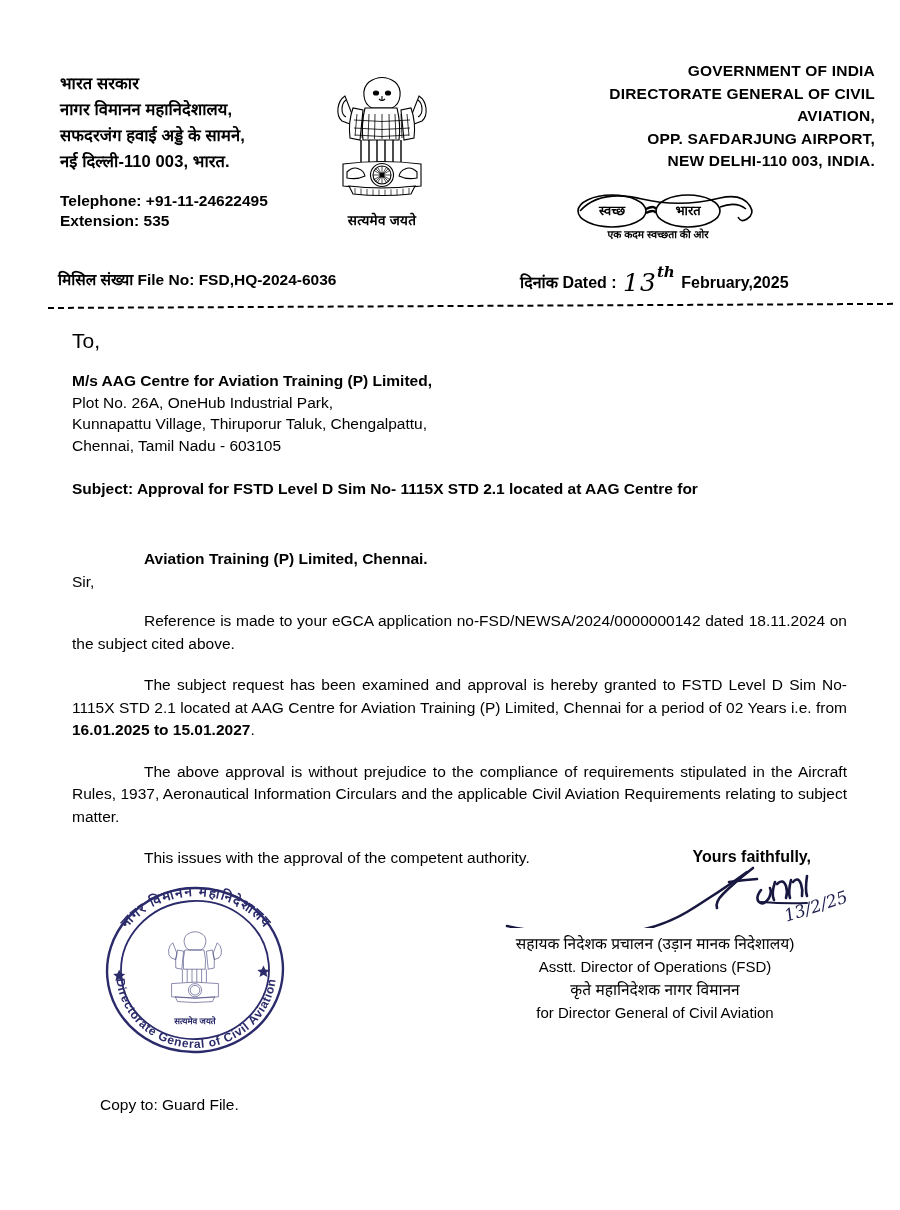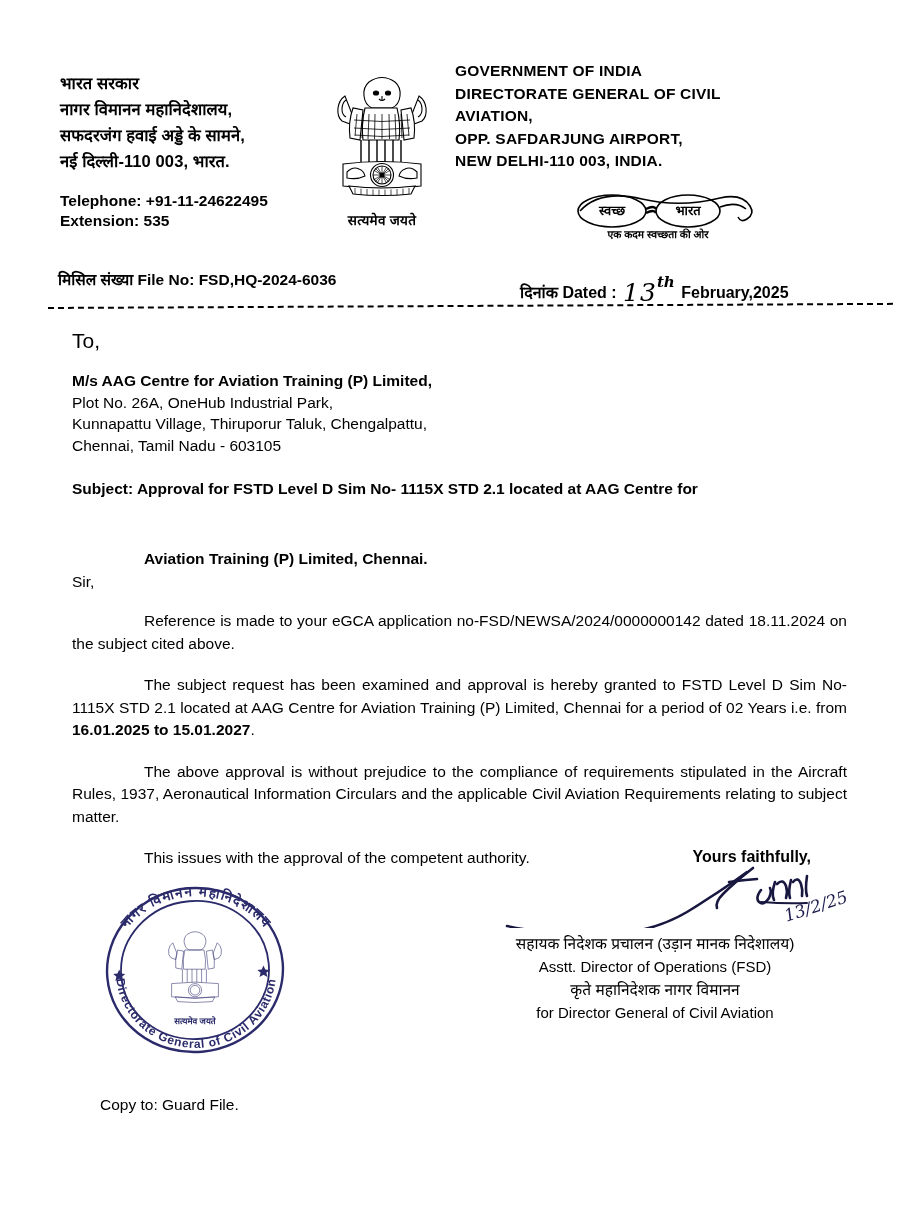--- a/index.html
+++ b/index.html
@@ -61,21 +61,21 @@
     font-weight: bold;
     margin-top: 1px;
     letter-spacing: 0.3px;
   }
 
   .hdr-right {
     position: absolute;
     left: 455px;
     top: 0px;
     width: 420px;
-    text-align: left;
+    text-align: right;
   }
   .hdr-right .gov-line {
     font-size: 15.5px;
     font-weight: bold;
     line-height: 22.5px;
     letter-spacing: 0.2px;
   }
   .sb-logo {
     margin-top: 14px;
     display: flex;
@@ -91,21 +91,20 @@
     font-weight: bold;
     white-space: nowrap;
   }
   .dated {
     position: absolute;
     left: 520px;
     top: 265px;
     font-size: 16px;
     font-weight: bold;
     white-space: nowrap;
-    margin-top: 10px;
   }
   .hand-date {
     font-family: "DejaVu Serif", serif;
     font-size: 25px;
     font-weight: normal;
     font-style: italic;
     letter-spacing: 1px;
     position: relative;
     top: 3px;
     padding: 0 2px;

